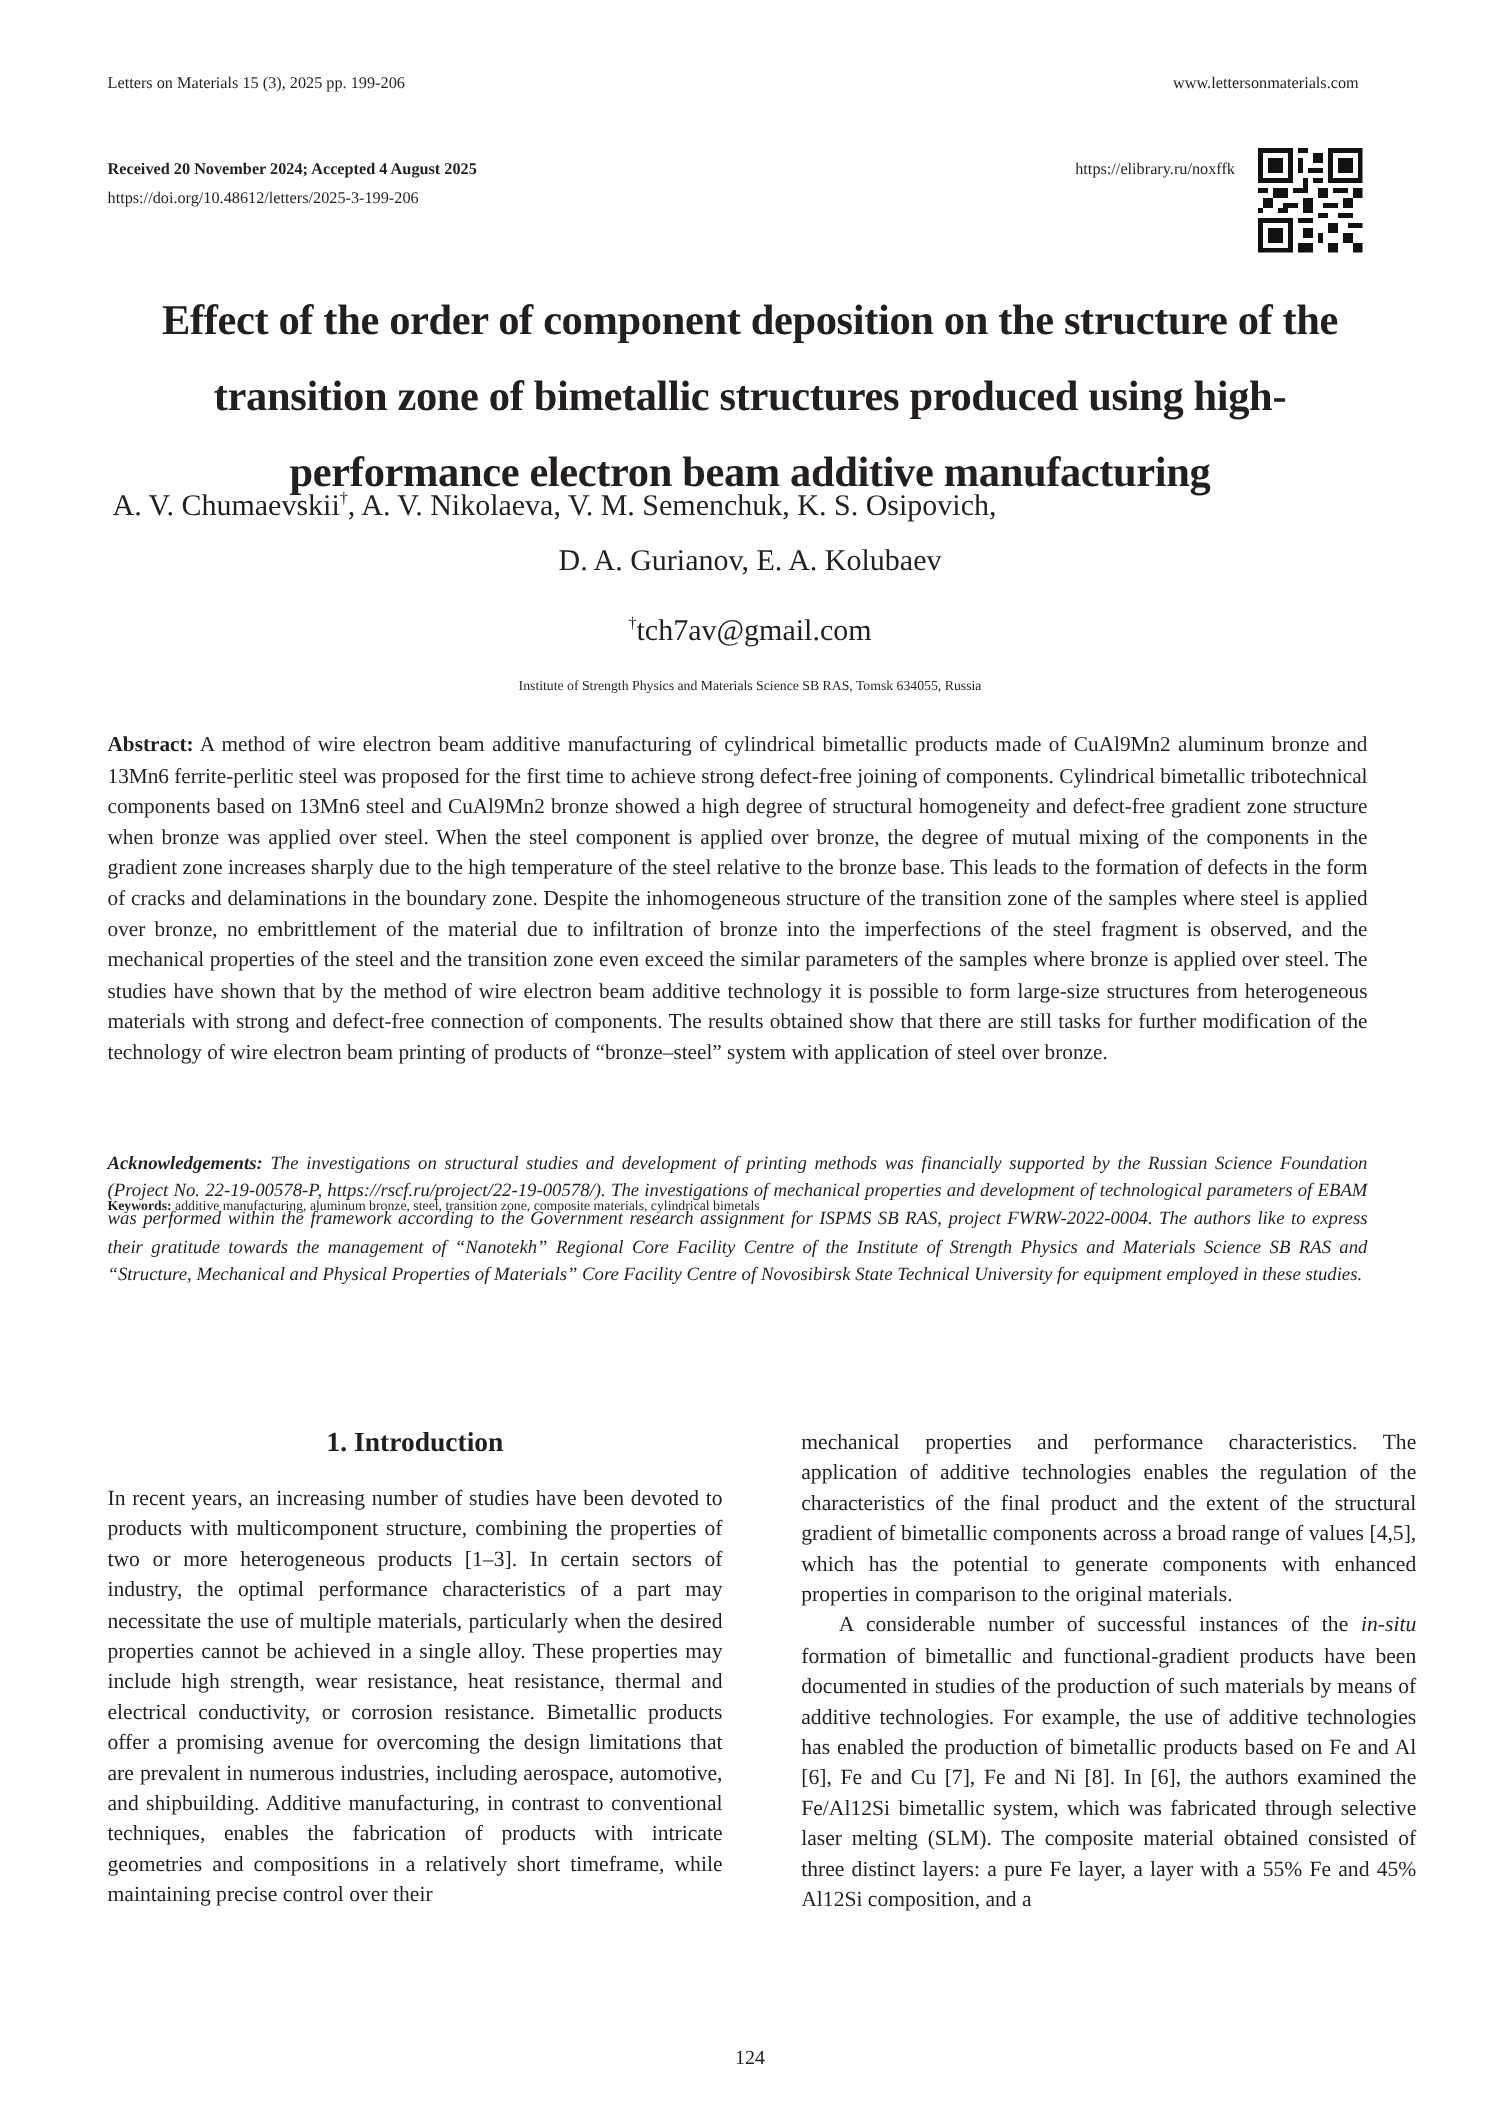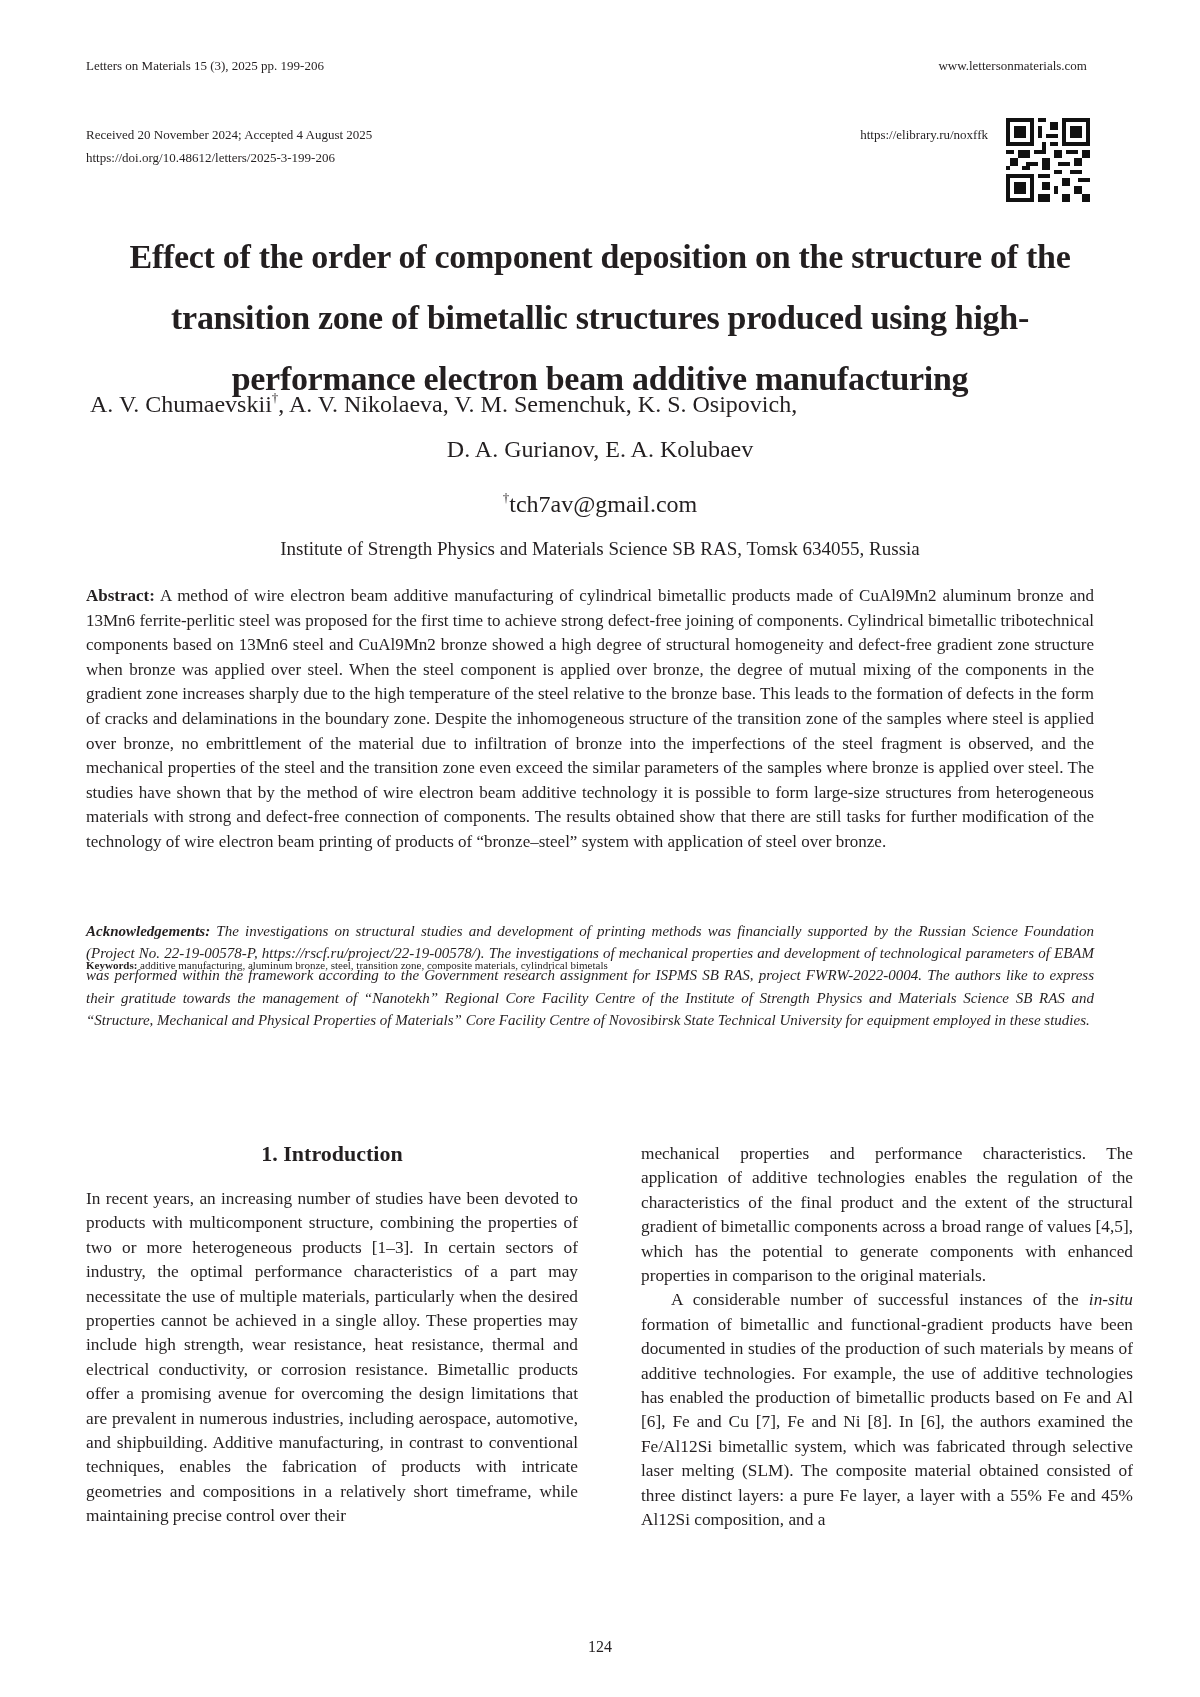--- a/index.html
+++ b/index.html
@@ -4,35 +4,35 @@
 <style>
   html, body { margin: 0; padding: 0; background: #ffffff; }
   body {
     width: 1200px; height: 1697px; position: relative; overflow: hidden;
     font-family: "Liberation Serif", "DejaVu Serif", serif; color: #231f20;
   }
   .abs { position: absolute; }
   .hdr { font-size: 13px; line-height: 22px; }
   #journal { left: 86px; top: 55px; }
   #website { right: 113px; top: 55px; }
-  #received { left: 86px; top: 124px; }
+  #received { left: 86px; top: 124px; font-weight: bold; }
   #doi { left: 86px; top: 147px; }
   #elibrary { right: 212px; top: 124px; }
   #qr { left: 1006px; top: 118px; width: 84px; height: 84px; }
 
   #title {
     left: 90px; top: 226px; width: 1020px; text-align: center;
     font-weight: bold; font-size: 34px; line-height: 61px; letter-spacing: -0.3px;
   }
   #authors1 { left: 90px; top: 383px; width: 1020px; text-align: left; font-size: 24px; line-height: 30px; }
   #authors2 { left: 90px; top: 434px; width: 1020px; text-align: center; font-size: 24px; line-height: 30px; }
   #email { left: 90px; top: 483px; width: 1020px; text-align: center; font-size: 24px; line-height: 30px; }
   #email sup { font-size: 13px; vertical-align: 10px; }
   #authors1 sup { font-size: 13px; vertical-align: 10px; }
-  #affil { left: 90px; top: 538px; width: 1020px; text-align: center; font-size: 19px; line-height: 22px; }
+  #affil { left: 90px; top: 538px; width: 1020px; text-align: center; font-size: 11px; line-height: 22px; }
 
   .block { left: 86px; width: 1008px; font-size: 17px; line-height: 24.6px; text-align: justify; }
   #abstract { top: 584px; }
   #keywords { top: 955px; font-size: 11px; line-height: 20px; }
   #acks { top: 920px; font-style: italic; font-size: 15px; line-height: 22.2px; }
   .lbl { font-weight: bold; }
   #acks .lbl { font-style: italic; }
 
   .col { width: 492px; font-size: 17.3px; line-height: 24.4px; text-align: justify; }
   #col1 { left: 86px; top: 1141px; }

